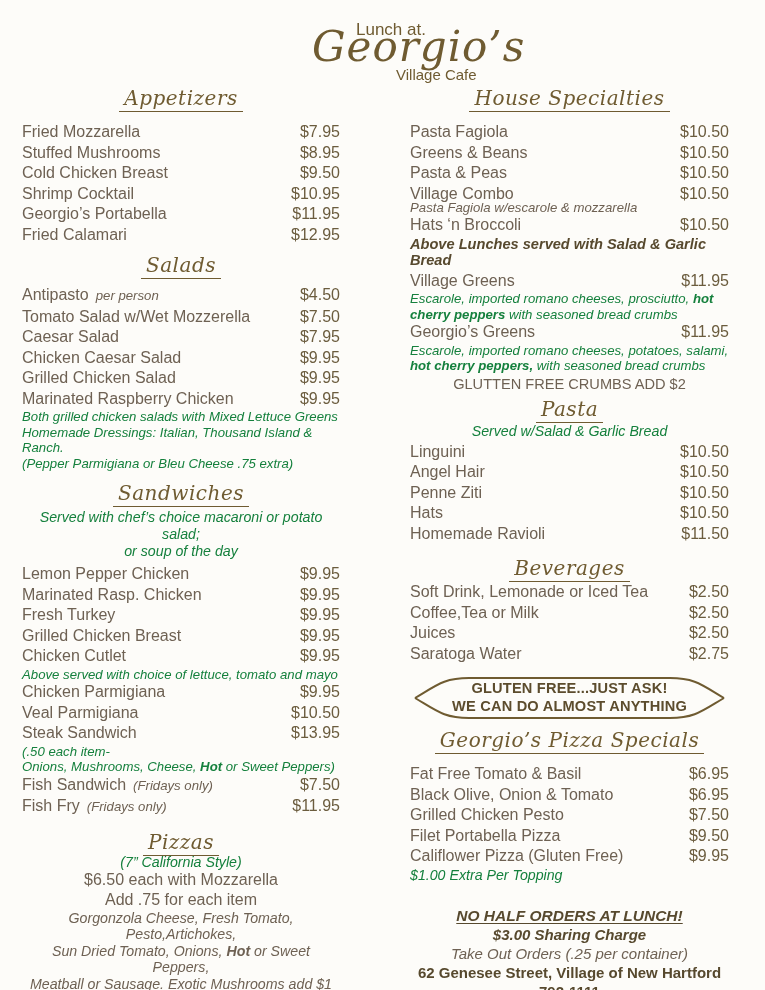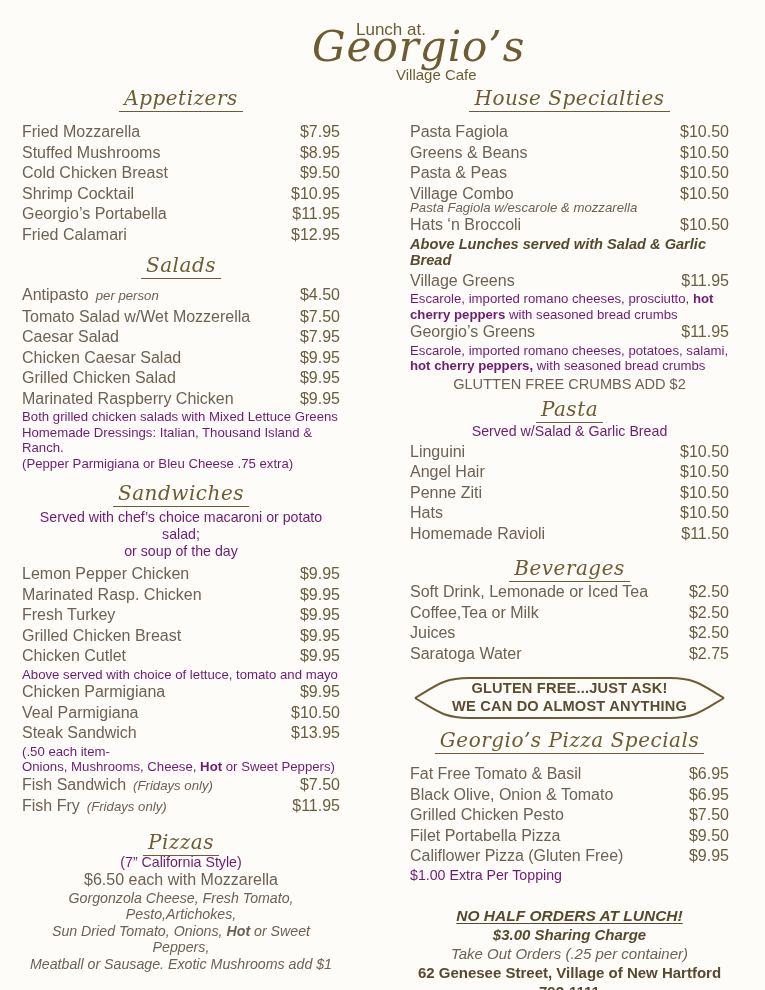--- a/index.html
+++ b/index.html
@@ -19,21 +19,21 @@
   }
   .heading > span{border-bottom:1px solid #6f5b31;padding:0 5px 1px;}
 
   .row{display:flex;justify-content:space-between;align-items:baseline;
        font-size:16px;line-height:20.5px;}
   .iname{white-space:nowrap;}
   .inote{font-style:italic;font-size:13.2px;margin-left:7px;}
   .inote:empty{display:none;}
   .price{margin-left:8px;white-space:nowrap;color:#6b5c3e;}
 
-  .note{font-size:13.2px;line-height:15.5px;color:#701a75;}
+  .note{font-style:italic;font-size:13.2px;line-height:15.5px;color:#15803d;}
   .subnote{font-style:italic;font-size:13.2px;line-height:14px;margin-top:-3px;}
   .bold-note{font-weight:bold;font-style:italic;font-size:14.6px;line-height:16.5px;color:#57492e;}
   .center{text-align:center;}
   .b{font-weight:bold;}
 
   .mt2{margin-top:2px;}.mt4{margin-top:4px;}.mt6{margin-top:12px;}
   .mt8{margin-top:8px;}.mt10{margin-top:10px;}
 
   .hdr-lunch{position:absolute;left:356px;top:20px;font-size:17px;color:#6f5b31;}
   .hdr-name{position:absolute;left:312px;top:24px;
@@ -204,20 +204,21 @@
 
       <div class="row">
         <span class="iname"><span>Fish Fry</span><i class="inote">(Fridays only)</i></span>
         <span class="price">$11.95</span>
       </div>
     </div>
 
   <div class="heading mt6"><span>Pizzas</span></div>
   <div class="note center" style="font-size:14.2px;line-height:16px;">(7” California Style)</div>
   <div class="pizza-line center">$6.50 each with Mozzarella</div>
+  <div class="pizza-line center">Add .75 for each item</div>
   <div class="pizza-top center">
     <div>Gorgonzola Cheese, Fresh Tomato, Pesto,Artichokes,</div>
     <div><span>Sun Dried Tomato, Onions, </span><span class="b">Hot</span><span> or Sweet Peppers,</span></div>
     <div>Meatball or Sausage.  Exotic Mushrooms add $1</div>
   </div>
 </div>
 
 <div class="col-r">
 
   <div class="heading"><span>House Specialties</span></div>

